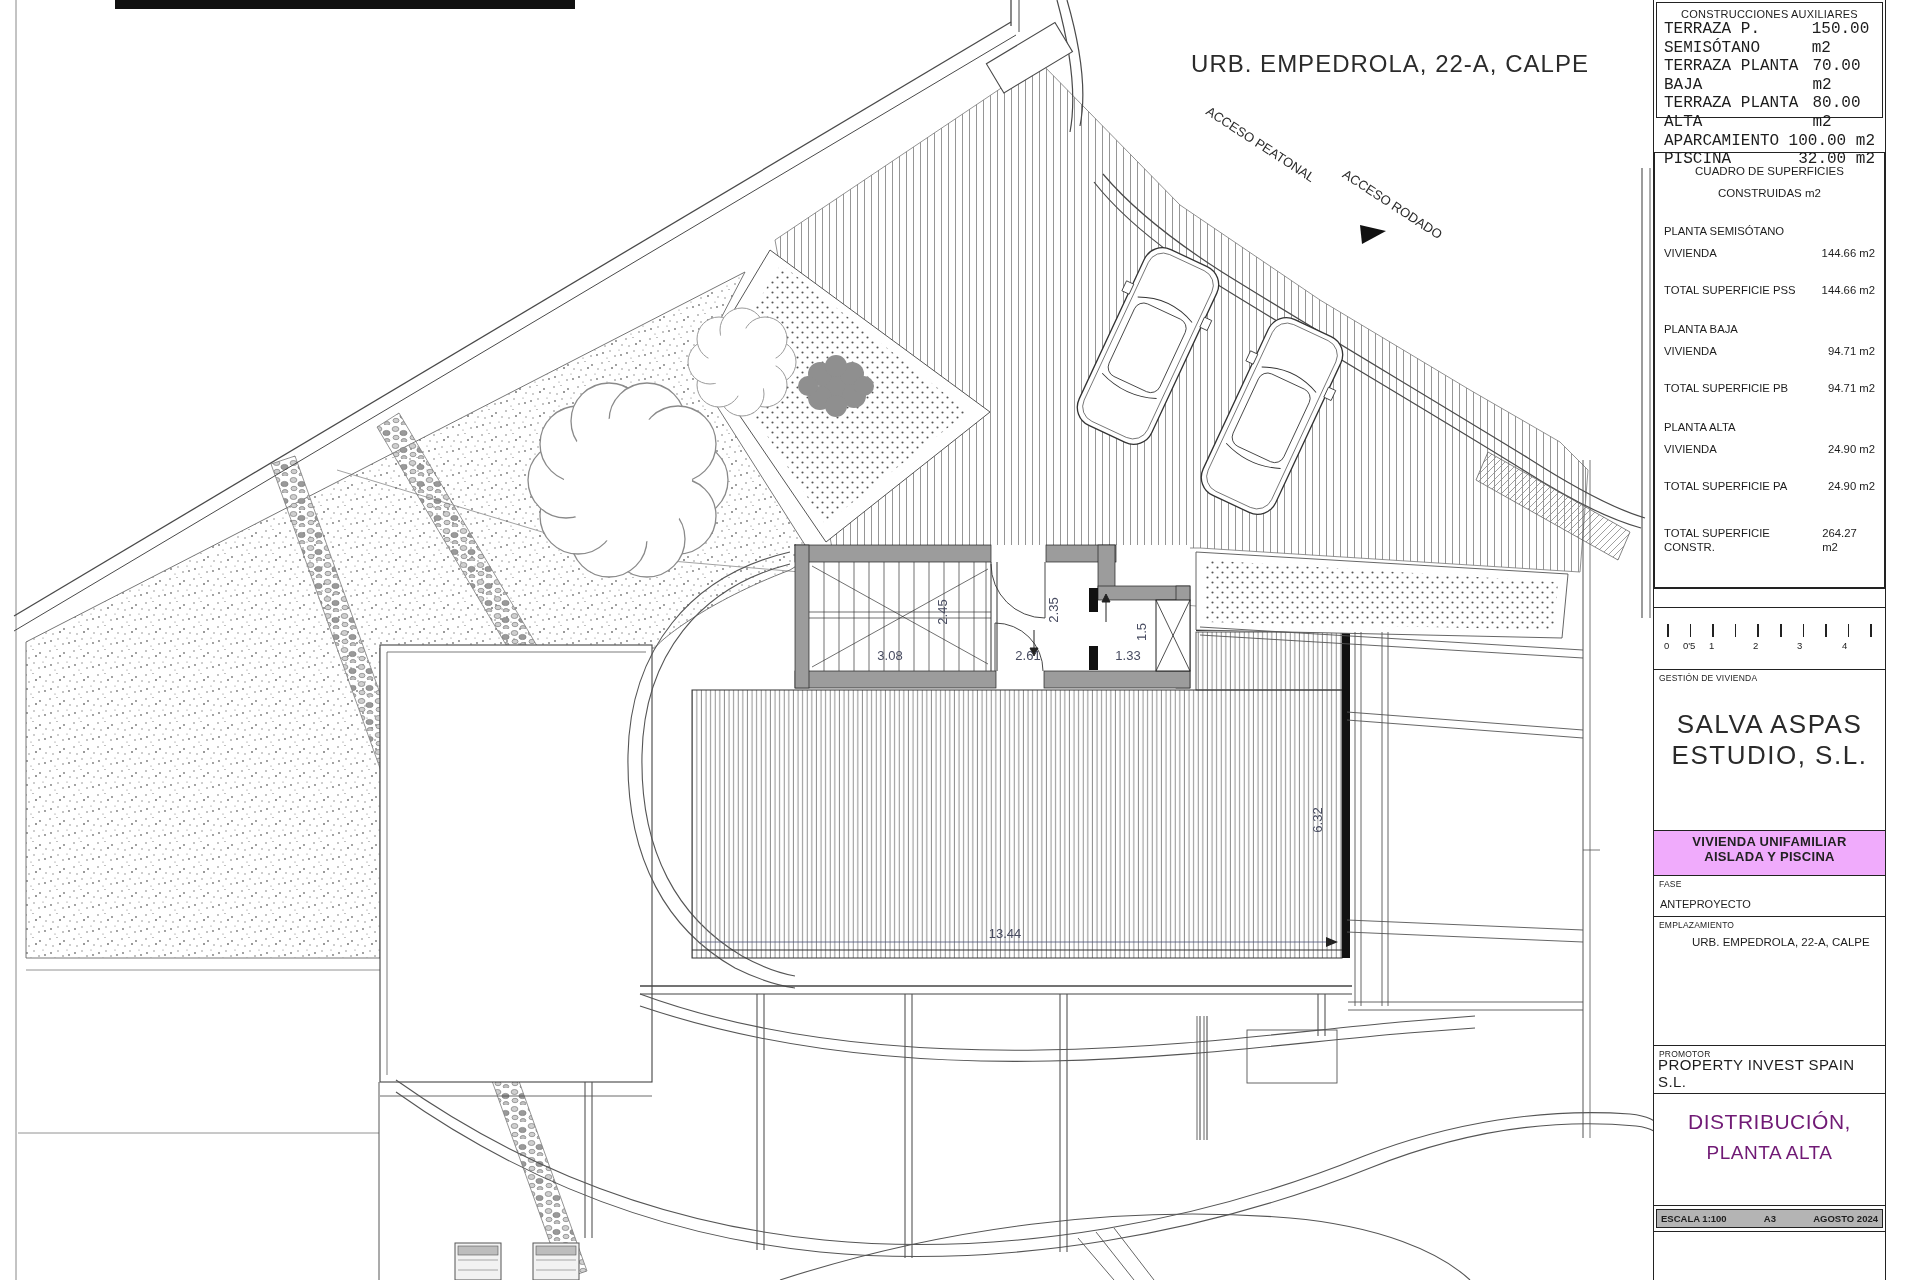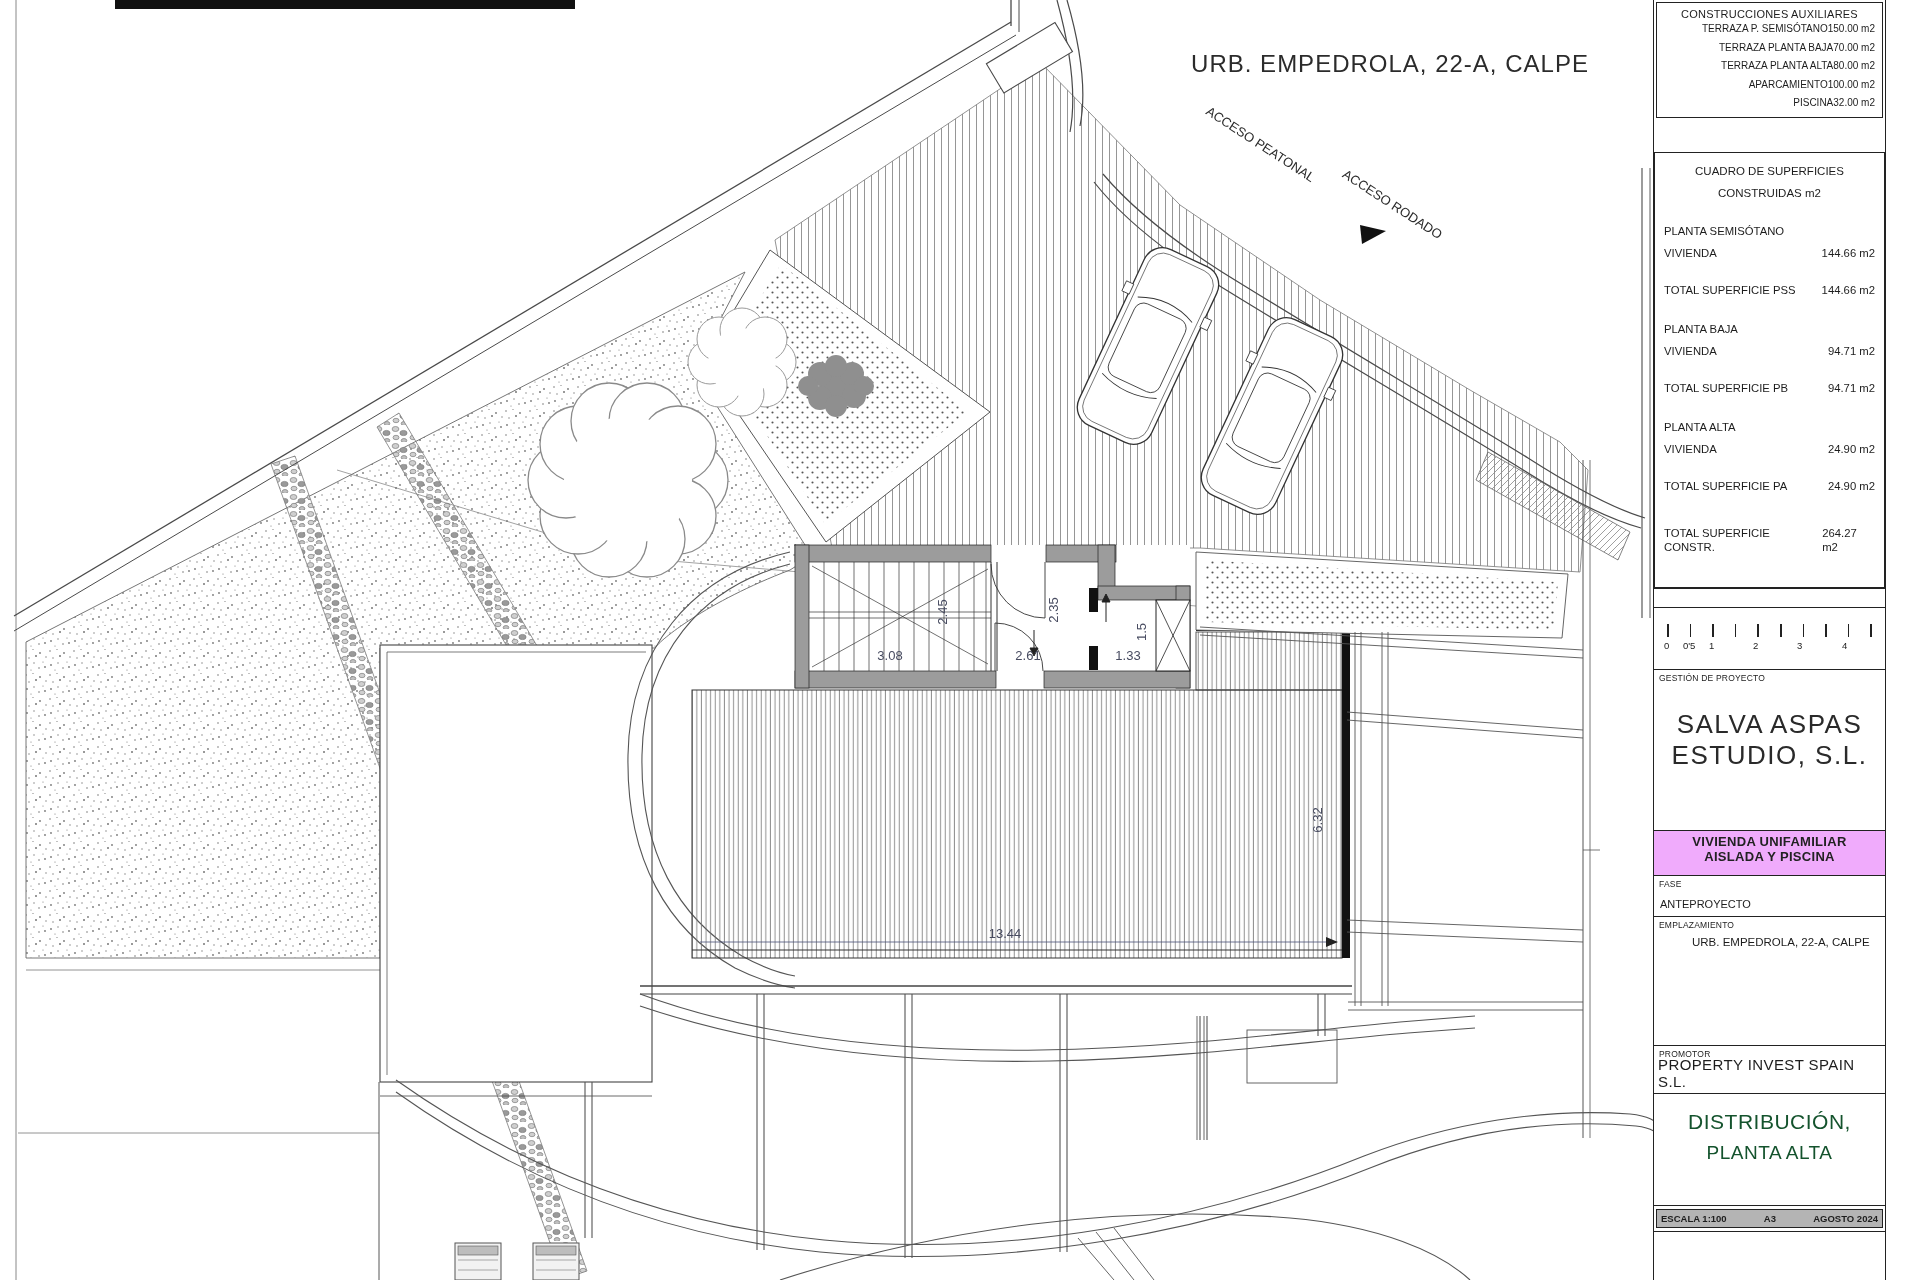--- a/index.html
+++ b/index.html
@@ -8,21 +8,21 @@
   #plan-svg{position:absolute;left:0;top:0;}
   svg text{font-family:"Liberation Sans",sans-serif;fill:#2b2b2b;}
   .dim{fill:#474b60;font-size:13px;}
   
   #panel{position:absolute;left:1653px;top:0;width:233px;height:1280px;background:#fff;
          border-left:1.6px solid #222;border-right:1.6px solid #222;box-sizing:border-box;}
   #panel .sec{position:absolute;left:0;right:0;box-sizing:border-box;}
   .sec-label{font-size:8.5px;letter-spacing:.2px;color:#222;padding:3px 0 0 5px;}
   .aux{top:2px;height:116px;border:1.2px solid #222;margin:0 2px;}
   .aux-title{text-align:center;font-size:11px;padding-top:5px;letter-spacing:.2px;}
-  .aux .row{display:flex;justify-content:flex-end;padding:0 7px;font-size:10px;line-height:18.6px;}
+  .aux .row{display:flex;justify-content:space-between;padding:0 7px;font-size:16px;line-height:18.6px;font-family:Liberation Mono, monospace;}
   .cuadro{top:152px;height:436px;border:1.2px solid #222;margin:0 0;}
   .cuadro-title{text-align:center;font-size:11.5px;padding-top:12px;}
   .cuadro-title2{text-align:center;font-size:11.5px;padding-top:10px;}
   .cuadro .row{display:flex;justify-content:space-between;padding:0 9px;font-size:11.3px;line-height:14px;}
   .cuadro .t-header{margin-top:25px;}
   .cuadro .t-item{margin-top:8px;}
   .cuadro .t-total{margin-top:23px;}
   .cuadro .t-grand{margin-top:33px;}
   .thinbox{top:588px;height:20px;border-top:1.2px solid #222;border-bottom:1.2px solid #222;}
   .scalebox{top:608px;height:62px;border-bottom:1.2px solid #222;}
@@ -36,21 +36,21 @@
   .graybox div{text-align:center;font-size:13px;font-weight:bold;letter-spacing:.3px;padding-top:3px;color:#222;}
   .fase{top:876px;height:40px;}
   .fase .val{font-size:11px;padding:9px 0 0 6px;}
   .empl{top:916px;height:40px;border-top:1.2px solid #222;}
   .empl .val{font-size:11.5px;padding:6px 0 0 38px;}
   .arq{top:956px;height:89px;border-top:1.2px solid #222;}
   .arq .val{position:absolute;bottom:4px;left:5px;font-size:9.8px;letter-spacing:.2px;}
   .prom{top:1045px;height:48px;border-top:1.2px solid #222;}
   .prom .val{position:absolute;bottom:3px;left:4px;font-size:15px;letter-spacing:.4px;}
   .sheet{top:1093px;height:112px;border-top:1.2px solid #222;}
-  .sheet .l{text-align:center;letter-spacing:.5px;color:#14532d;}
+  .sheet .l{text-align:center;letter-spacing:.5px;color:#701a75;}
   .sheet .l1{font-size:21px;margin-top:16px;}
   .sheet .l2{font-size:21px;margin-top:4px;}
   .sheet .l3{font-size:19px;margin-top:8px;}
   .escalabar{top:1205px;height:27px;border-top:1.2px solid #222;border-bottom:1.2px solid #222;padding:3px 2px;}
   .escalabar .inner{background:#b4b4b4;border:1px solid #222;height:17px;display:flex;align-items:center;
                     justify-content:space-between;font-size:9.5px;font-weight:bold;padding:0 4px;}
   .pnum{top:1232px;height:48px;}
   .pnum .num{position:absolute;left:0;right:40px;text-align:center;top:14px;font-size:22px;letter-spacing:1px;}
 </style>
 </head>
@@ -420,21 +420,21 @@
     </div>
     <span class="tick-label" style="left:10px">0</span>
     <span class="tick-label" style="left:29px">0'5</span>
     <span class="tick-label" style="left:55px">1</span>
     <span class="tick-label" style="left:99px">2</span>
     <span class="tick-label" style="left:143px">3</span>
     <span class="tick-label" style="left:188px">4</span>
   </div>
 
   <div class="sec gestion">
-    <div class="sec-label">GESTIÓN DE PROYECTO</div>
+    <div class="sec-label">GESTIÓN DE VIVIENDA</div>
     <div class="company l1">SALVA ASPAS</div>
     <div class="company">ESTUDIO, S.L.</div>
   </div>
 
   <div class="sec graybox">
     <div>VIVIENDA UNIFAMILIAR</div>
     <div style="padding-top:0">AISLADA Y PISCINA</div>
   </div>
 
   <div class="sec fase">

